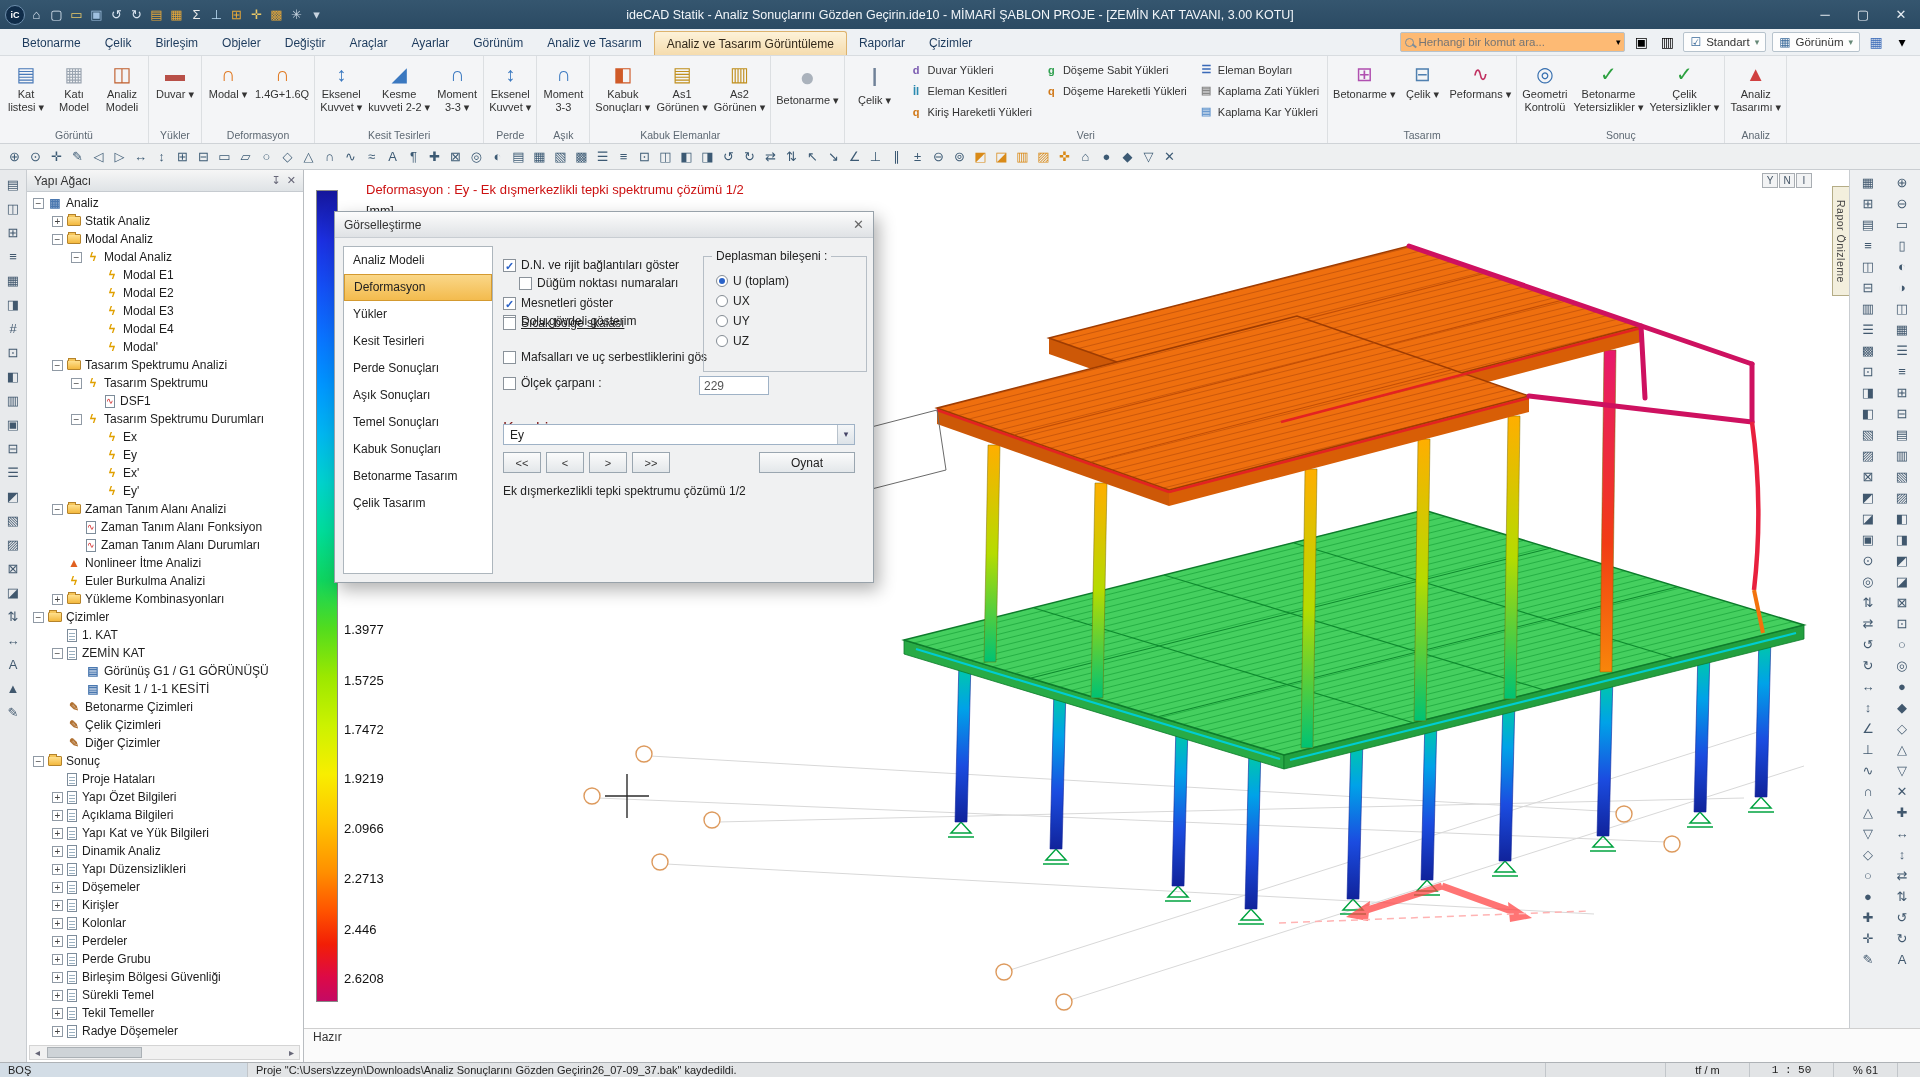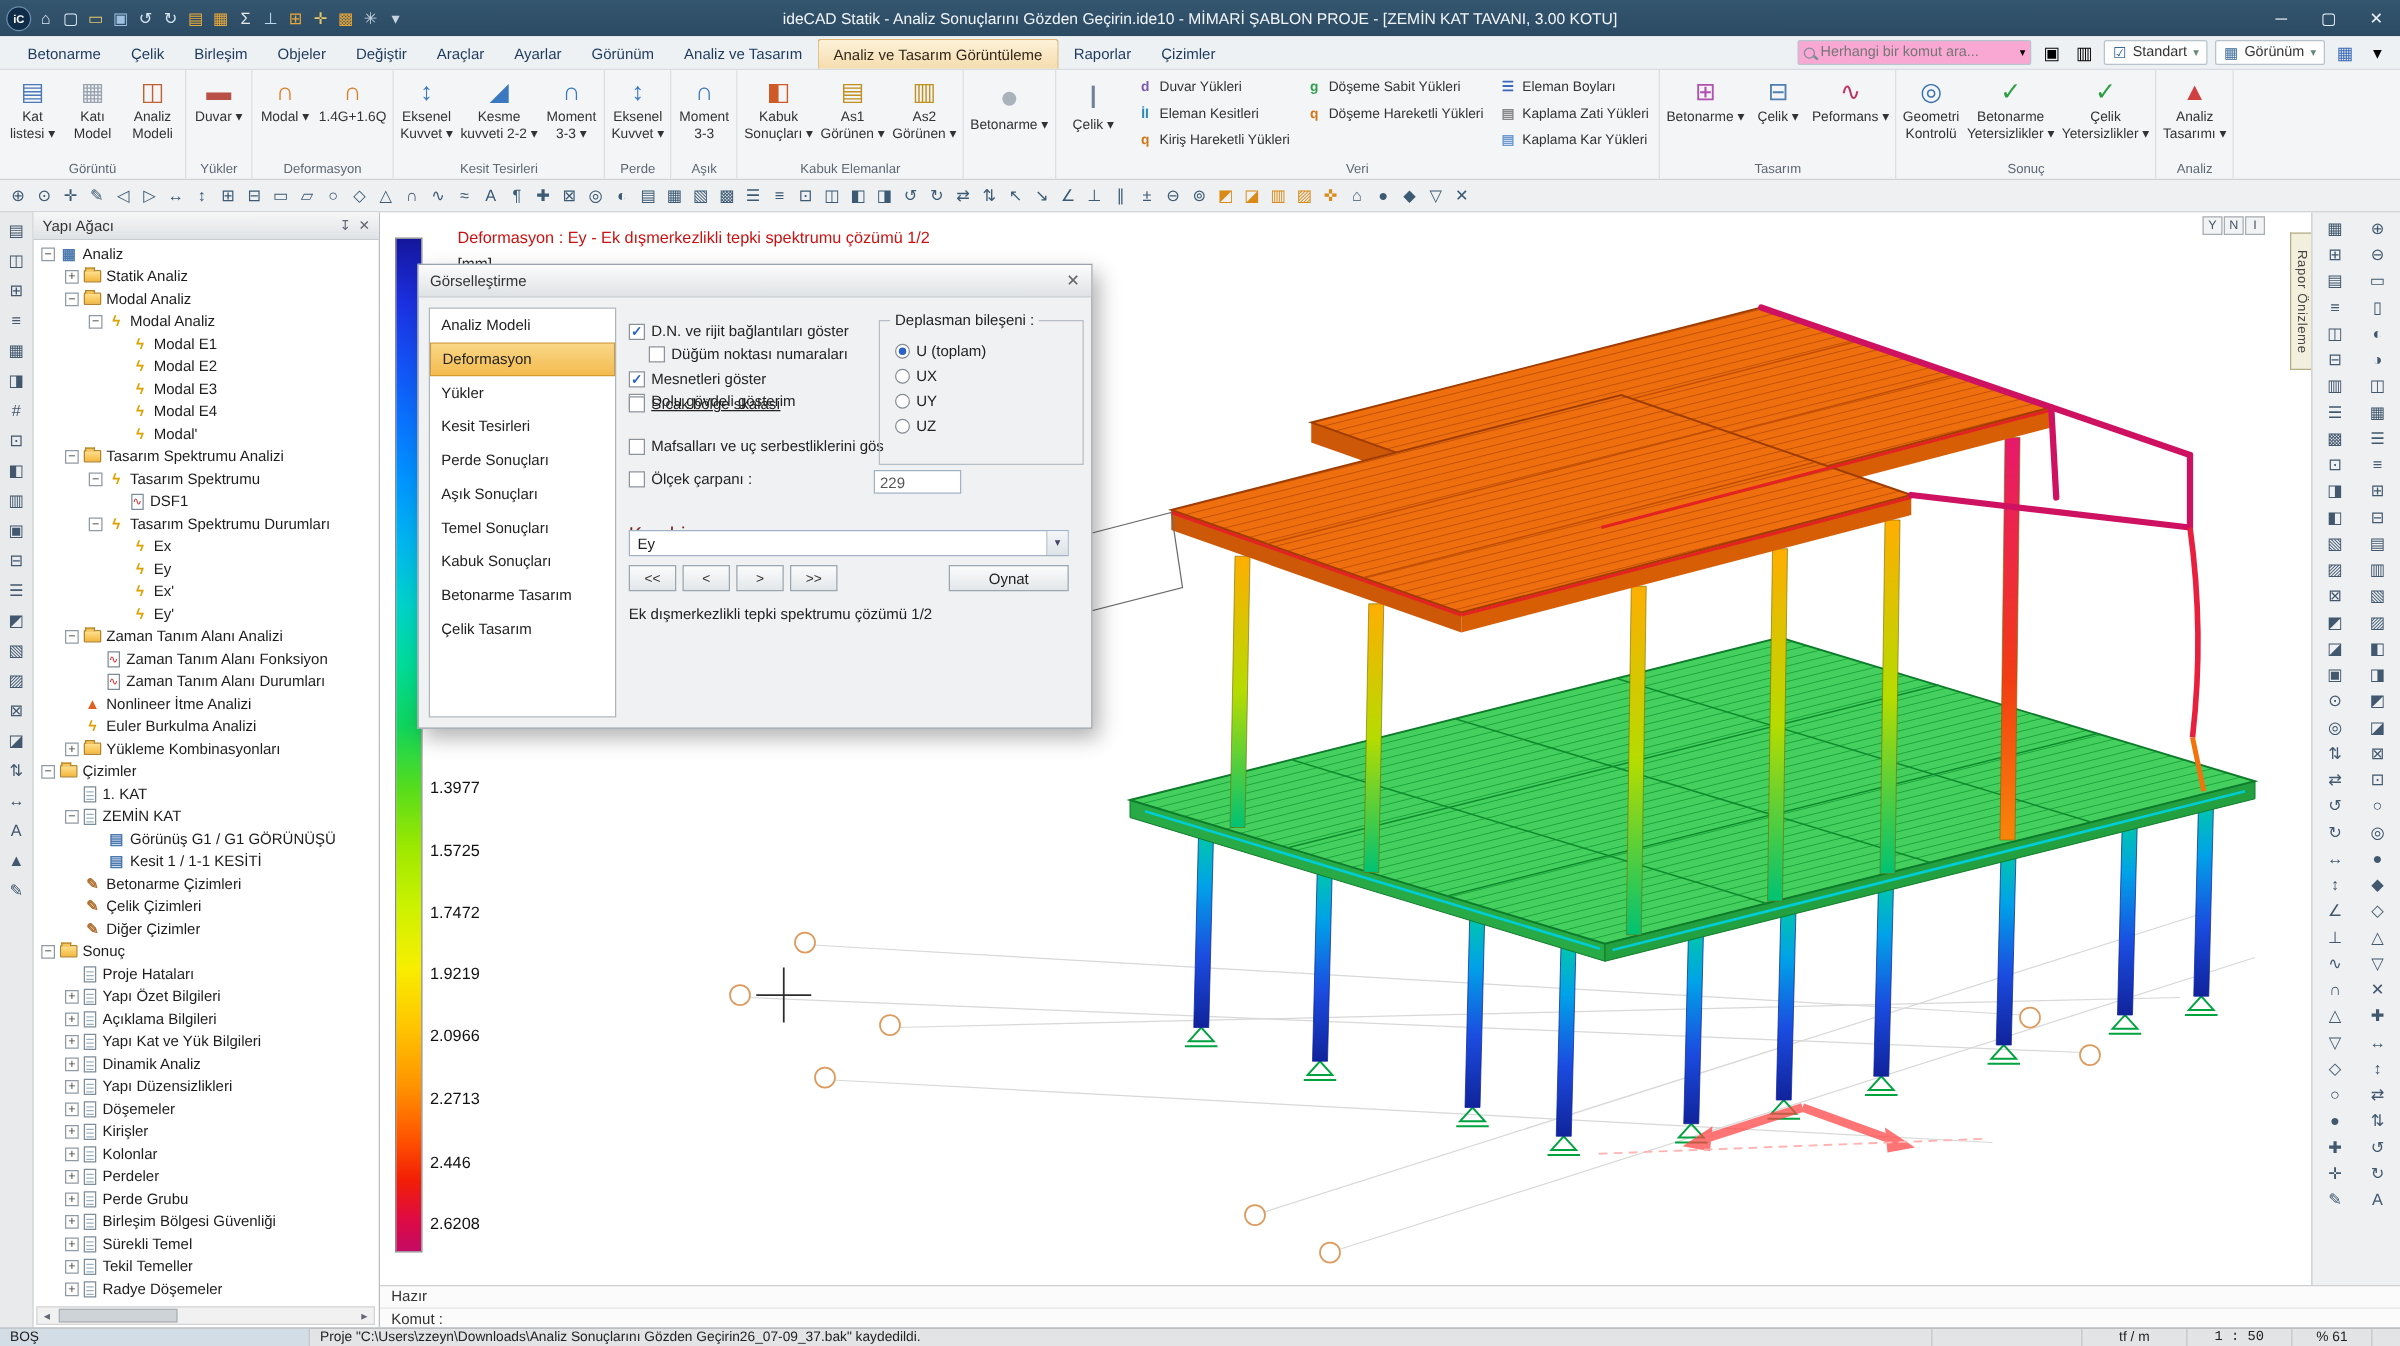--- a/index.html
+++ b/index.html
@@ -15,21 +15,21 @@
 .wtitle{position:absolute;left:0;right:0;text-align:center;font-size:12.5px;pointer-events:none;color:#f2f6fa;}
 .wctrls{margin-left:auto;display:flex;z-index:2;}
 .wc{width:38px;height:29px;line-height:29px;text-align:center;font-size:13px;color:#e8eef4;}
 
 
 #tabrow{position:absolute;left:0;top:29px;width:1920px;height:27px;background:#eef1f4;border-bottom:1px solid #d8dce0;display:flex;align-items:flex-end;}
 .tabs{display:flex;padding-left:10px;}
 .tab{padding:5px 12px 4px;font-size:12px;color:#1c3a5c;white-space:nowrap;}
 .tab.active{background:linear-gradient(#fdf2d9,#f5dcae);border:1px solid #ddb36e;border-bottom:none;border-radius:3px 3px 0 0;color:#32281a;}
 .tabright{position:absolute;right:8px;top:3px;display:flex;align-items:center;gap:6px;}
-.searchbox{width:187px;height:20px;background:#f9a8d4;border:1px solid #b7c3cd;border-radius:2px;display:flex;align-items:center;padding:0 4px;gap:4px;}
+.searchbox{width:225px;height:20px;background:#fdba74;border:1px solid #b7c3cd;border-radius:2px;display:flex;align-items:center;padding:0 4px;gap:4px;}
 .mag{width:9px;height:9px;border:1.5px solid #7d8d9a;border-radius:50%;position:relative;flex:none;}
 .mag::after{content:'';position:absolute;width:5px;height:1.5px;background:#7d8d9a;right:-4px;bottom:-1px;transform:rotate(40deg);}
 .searchinput{border:none;outline:none;flex:1;font-size:11.5px;color:#555;font-family:inherit;background:transparent;}
 .sarr{font-size:9px;color:#68And778;}
 .tico{width:20px;height:20px;line-height:20px;text-align:center;color:#5b7邊290;font-size:14px;}
 .combo-sm{height:20px;border:1px solid #b7c3cd;background:#fdfdfd;border-radius:2px;display:flex;align-items:center;gap:5px;padding:0 6px;font-size:11.5px;color:#333;}
 .combo-sm .arr{font-size:9px;color:#687;}
 .combo-sm .cbx{font-size:12px;color:#3a6a9a;}
 
 
@@ -1092,21 +1092,20 @@
       <span class="rico">⇄</span>
       <span class="rico">⇅</span>
       <span class="rico">↺</span>
       <span class="rico">↻</span>
       <span class="rico">A</span>
     </div>
 </div>
 
 <div id="cmdrows">
   <div class="cmd1">Hazır</div>
-  <div class="cmd2">Komut :</div>
 </div>
 
 <div id="statusbar">
   <div class="scell sc-mode">BOŞ</div>
   <div class="scell sc-msg">Proje "C:\Users\zzeyn\Downloads\Analiz Sonuçlarını Gözden Geçirin26_07-09_37.bak" kaydedildi.</div>
   <div class="scell sc-empty"></div>
   <div class="scell sc-units">tf / m</div>
   <div class="scell sc-scale">1 : 50</div>
   <div class="scell sc-zoom">% 61</div>
   <div class="scell sc-grip"></div>

